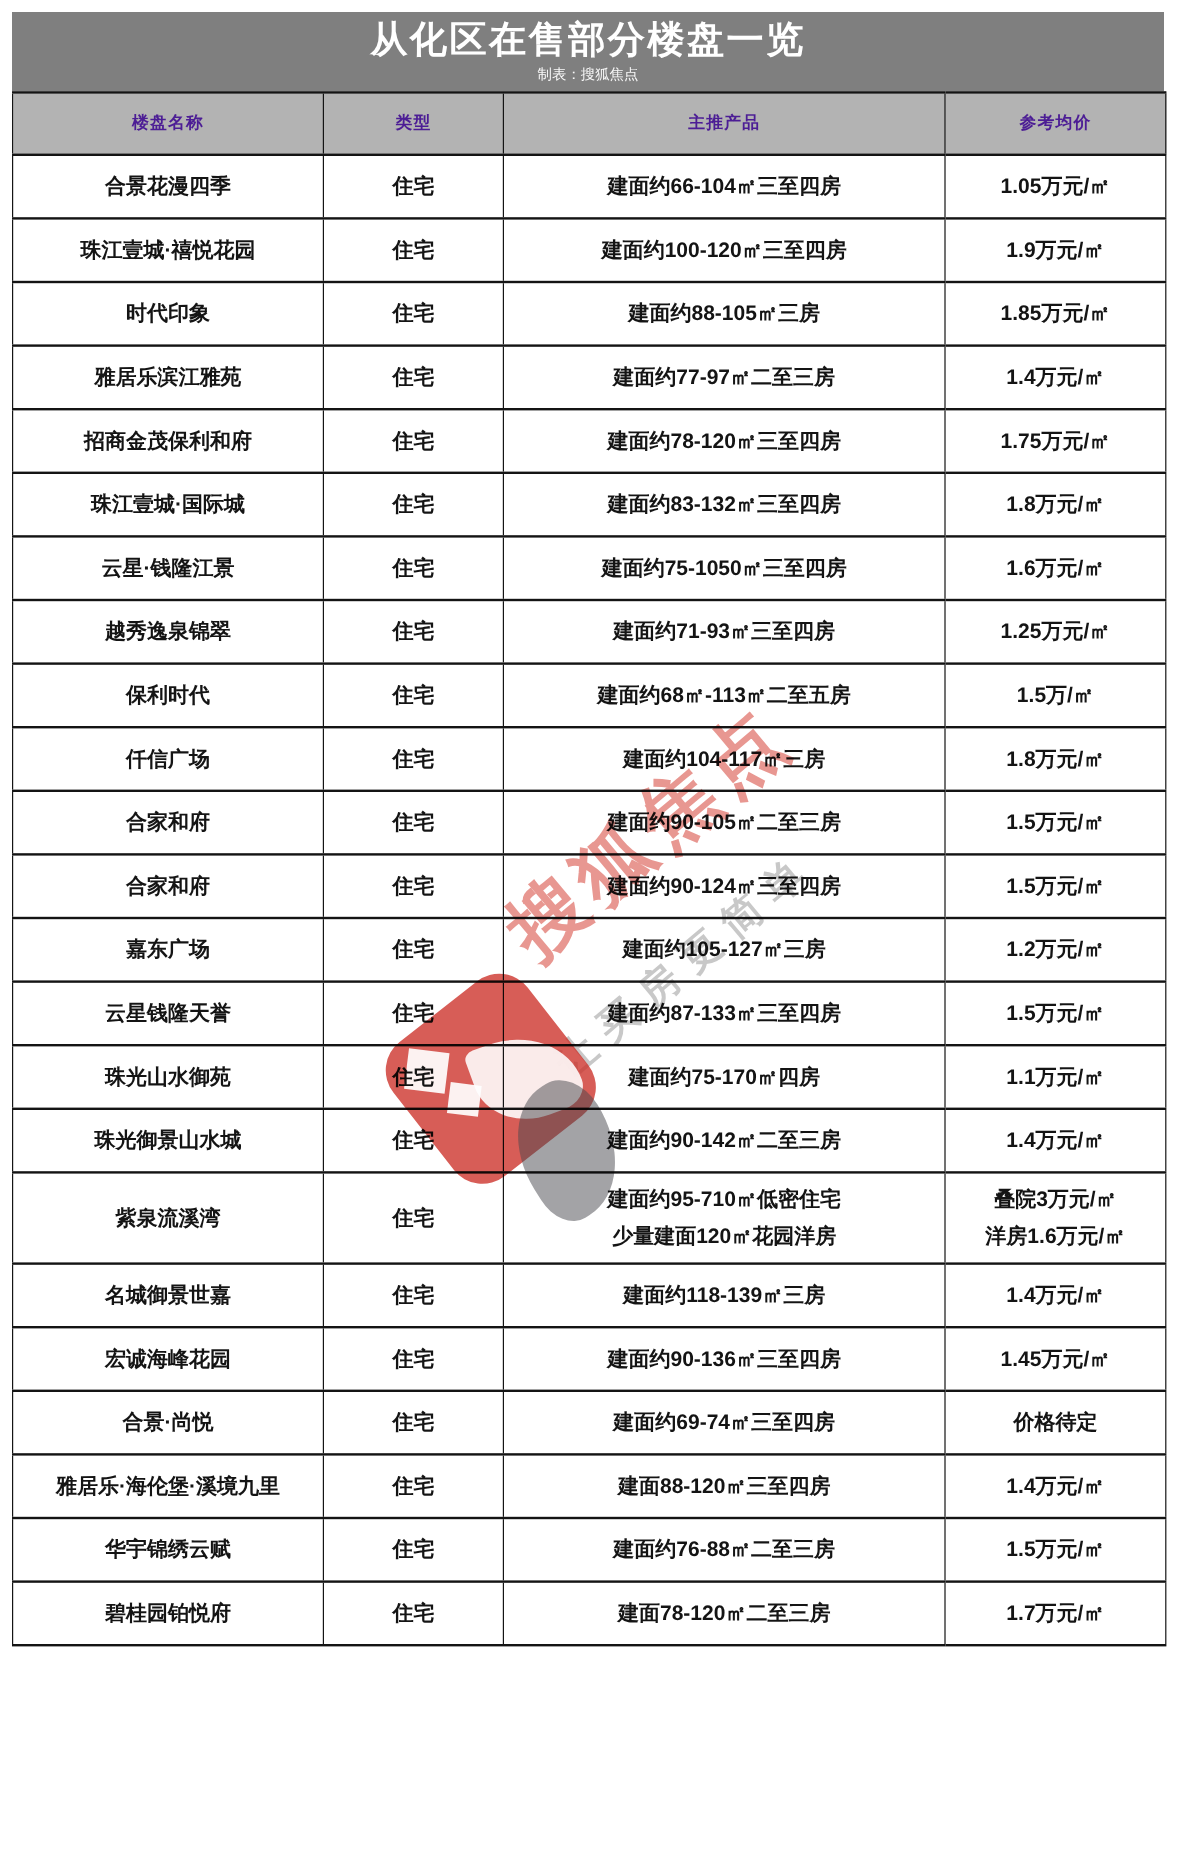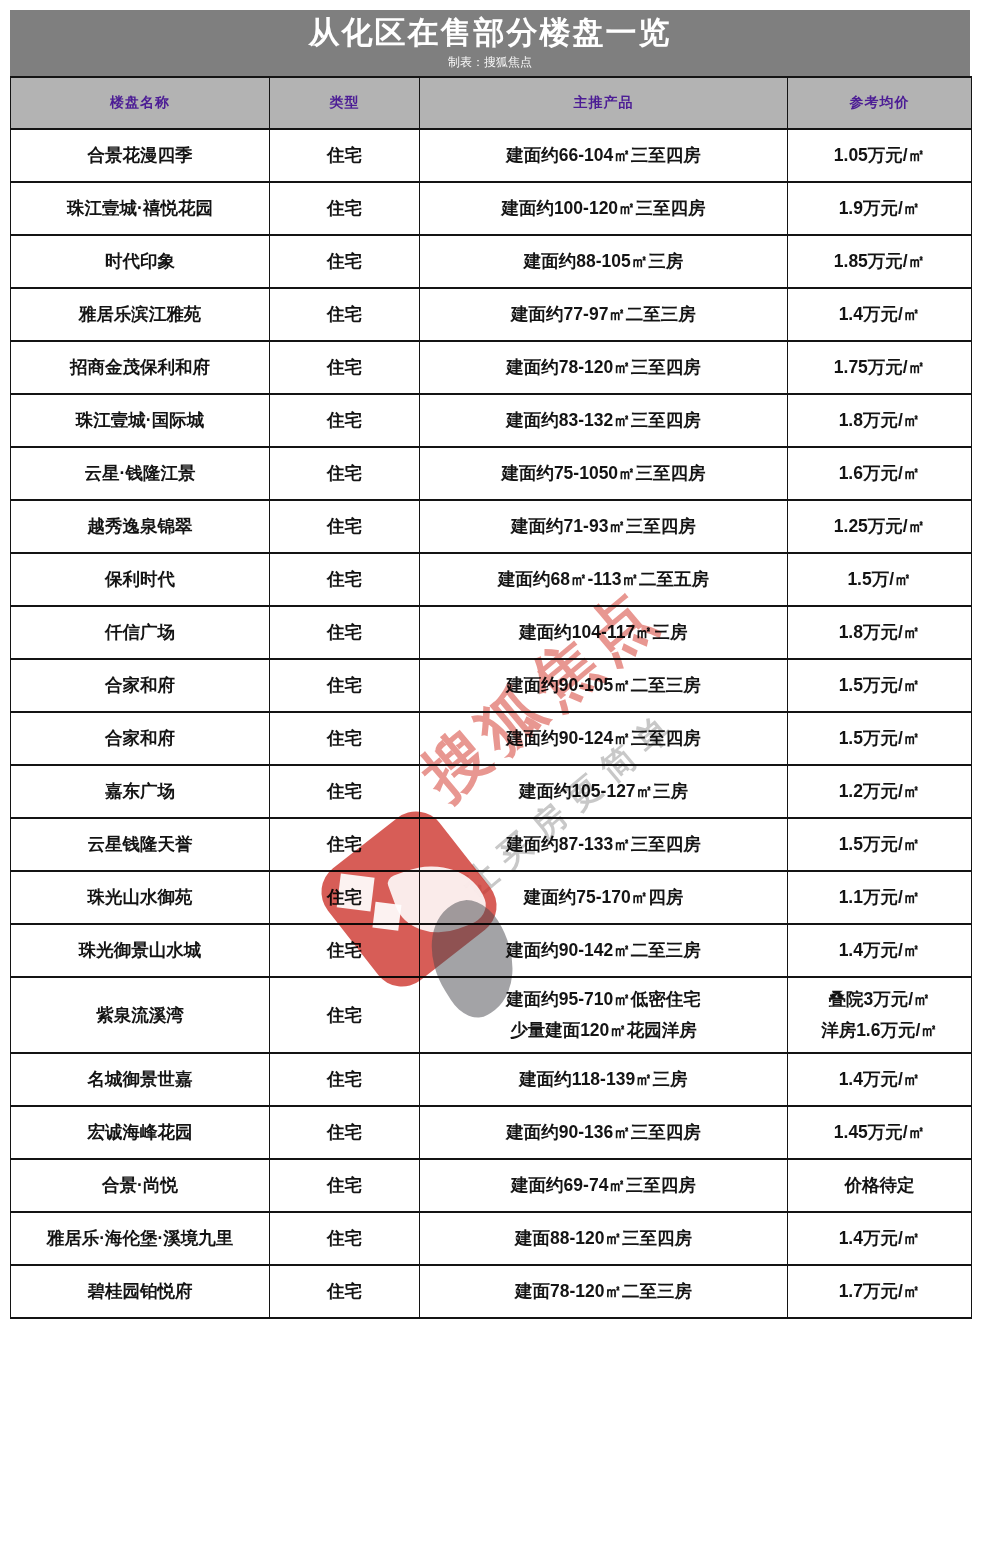--- a/index.html
+++ b/index.html
@@ -226,20 +226,26 @@
       <td>建面约69-74㎡三至四房</td>
       <td>价格待定</td>
     </tr>
         <tr>
       <td>雅居乐·海伦堡·溪境九里</td>
       <td>住宅</td>
       <td>建面88-120㎡三至四房</td>
       <td>1.4万元/㎡</td>
     </tr>
         <tr>
+      <td>华宇锦绣云赋</td>
+      <td>住宅</td>
+      <td>建面约76-88㎡二至三房</td>
+      <td>1.5万元/㎡</td>
+    </tr>
+        <tr>
       <td>碧桂园铂悦府</td>
       <td>住宅</td>
       <td>建面78-120㎡二至三房</td>
       <td>1.7万元/㎡</td>
     </tr>
       </tbody>
   </table>
 
   <div class="watermark">
     <div class="wm-brand">搜狐焦点</div>

